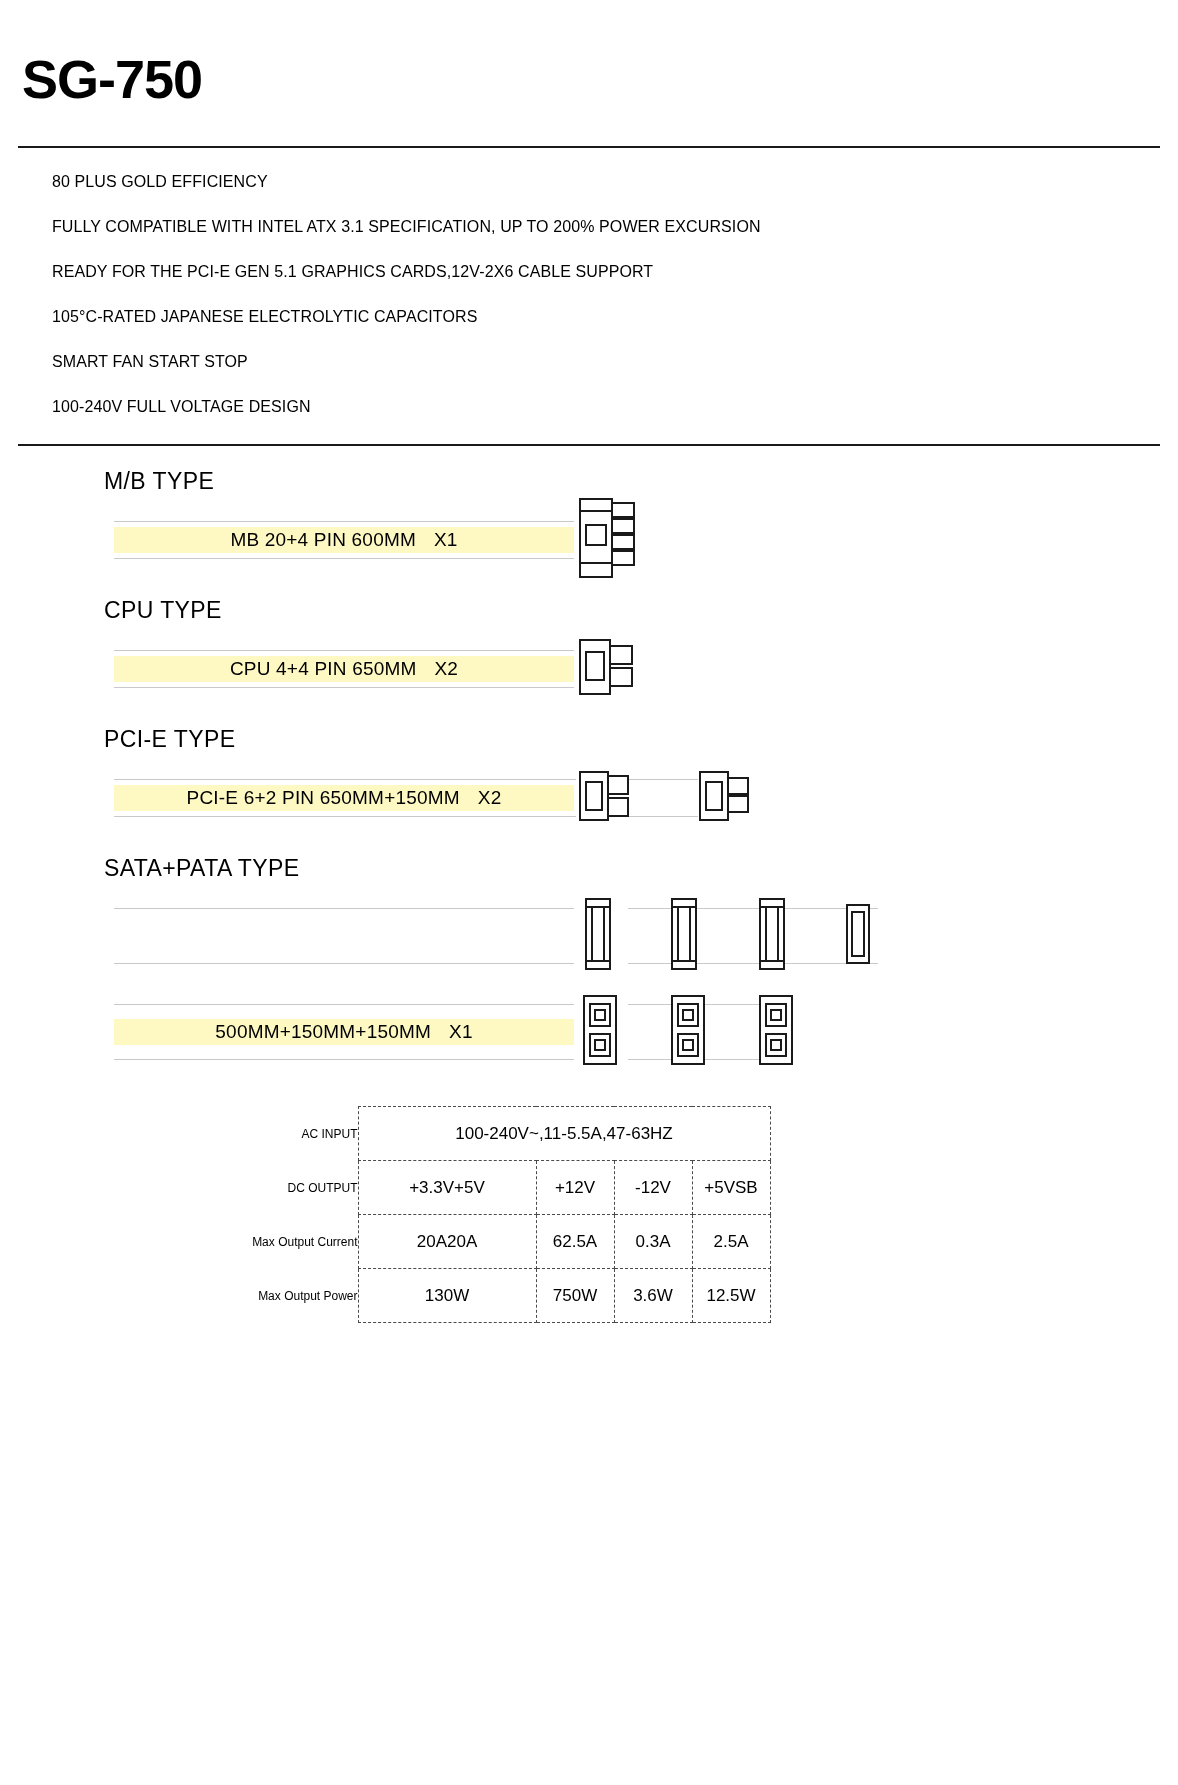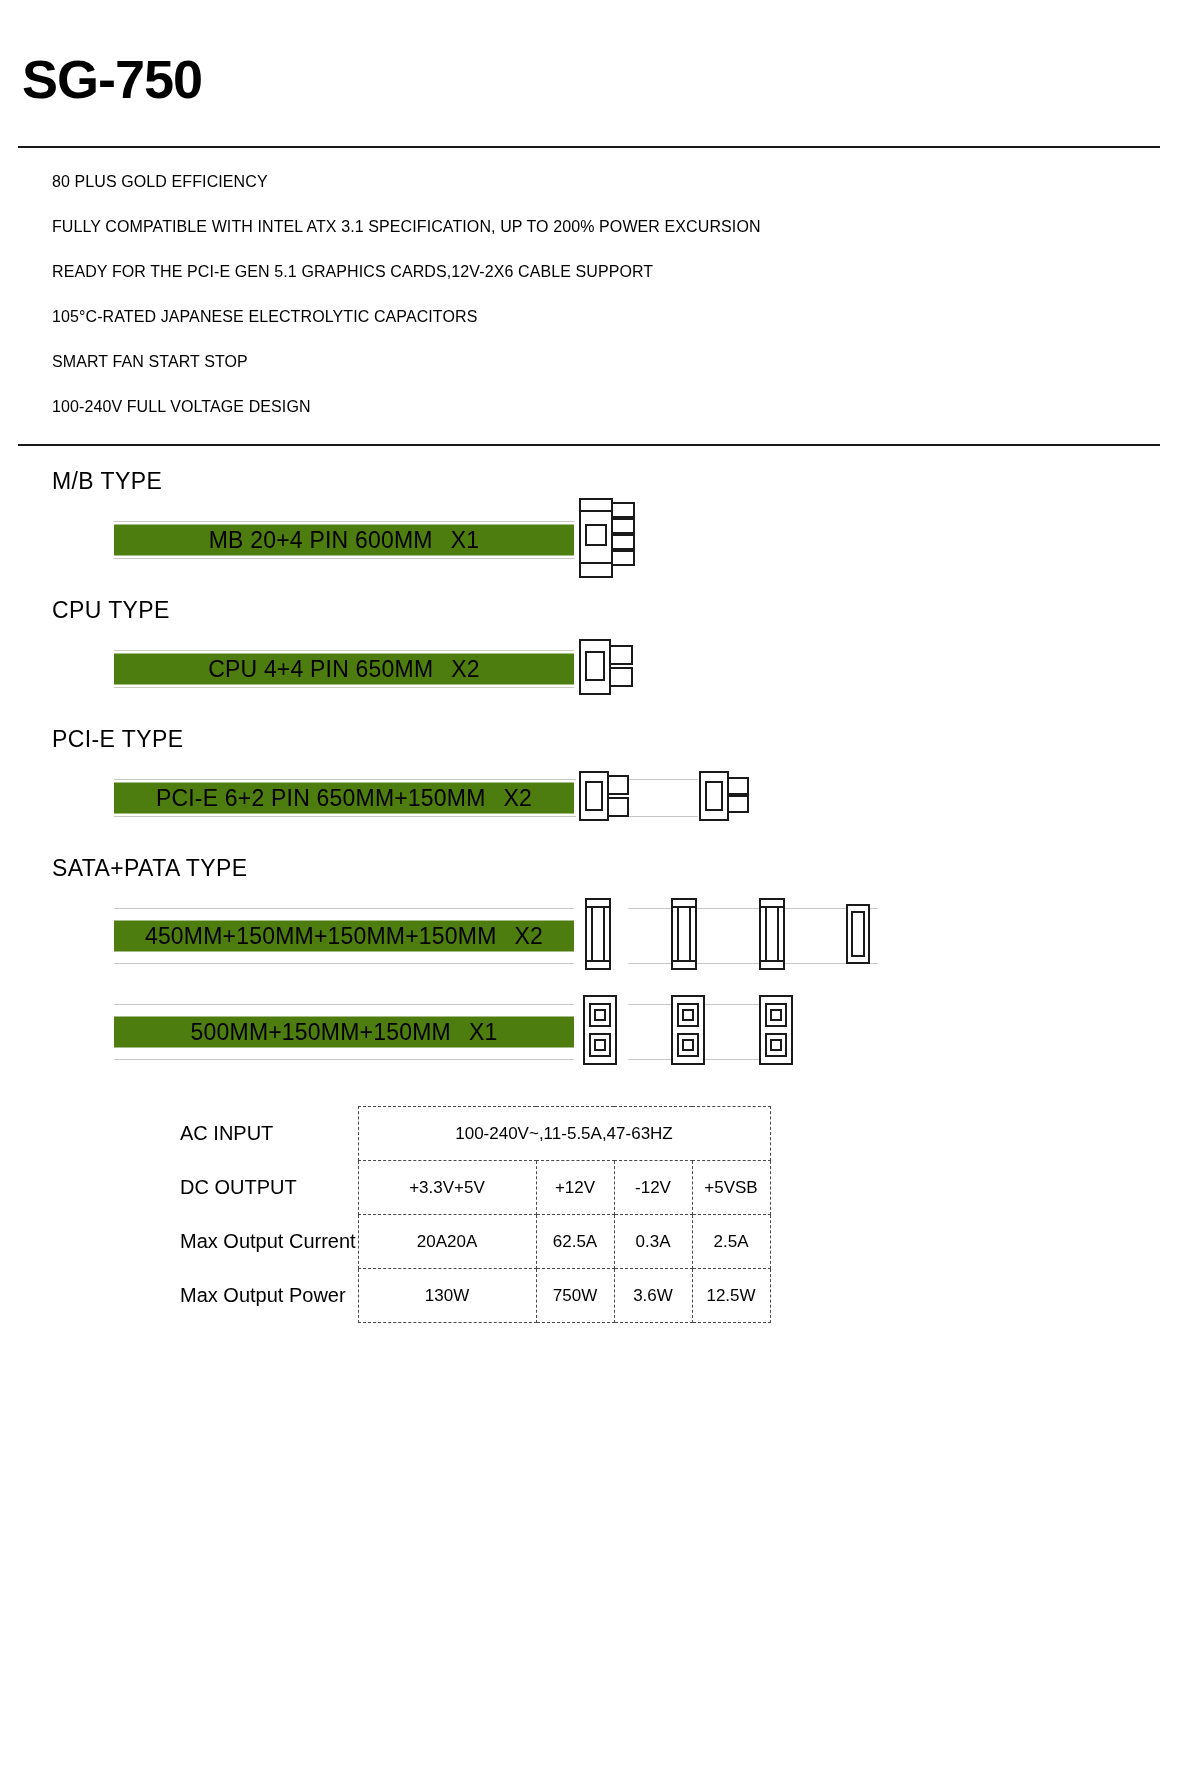--- a/index.html
+++ b/index.html
@@ -53,21 +53,21 @@
     background: #1a1a1a;
     margin: 20px 18px 0 18px;
   }
 
   
   .cables {
     padding: 22px 0 0 0;
   }
   .group-title {
     font-size: 23px;
-    padding-left: 52px;
+    padding-left: 104px;
     margin-bottom: 6px;
     letter-spacing: 0.4px;
   }
   .group-title.spaced { margin-top: 18px; }
 
   .cable-row {
     position: relative;
     height: 78px;
   }
   .cable-row.tall { height: 96px; }
@@ -79,25 +79,25 @@
     background: #c9c9c9;
   }
   .wire.top { top: 20px; }
   .wire.bot { bottom: 20px; }
 
   .cable-label {
     position: absolute;
     left: 114px;
     top: 50%;
     transform: translateY(-50%);
-    font-size: 23px;
+    font-size: 19px;
     letter-spacing: 0.2px;
     width: 460px;
     text-align: center;
-    background: #4d7c0f;
+    background: #fef9c3;
     padding: 2px 0;
   }
   .cable-qty {
     display: inline-block;
     margin-left: 18px;
   }
 
   .conn {
     position: absolute;
     top: 50%;
@@ -117,24 +117,24 @@
   table.spec {
     border-collapse: collapse;
     font-size: 16px;
   }
   table.spec td {
     padding: 0;
     height: 54px;
     vertical-align: middle;
   }
   td.rowlabel {
-    text-align: left;
+    text-align: right;
     padding-right: 16px;
     padding-left: 8px;
-    font-size: 20px;
+    font-size: 12px;
     width: 178px;
     border: none;
   }
   td.cell {
     border: 1px dashed #4a4a4a;
     text-align: center;
     width: 78px;
     font-size: 17px;
   }
   td.cell.wide2 { width: 178px; }
@@ -234,23 +234,20 @@
     </div>
 
 
     <div class="group-title spaced">SATA+PATA TYPE</div>
 
     <div class="cable-row tall">
       <div class="wire top" style="width:460px;"></div>
       <div class="wire bot" style="width:460px;"></div>
       <div class="wire top" style="left:628px;width:250px;"></div>
       <div class="wire bot" style="left:628px;width:250px;"></div>
-      <div class="cable-label">
-        <span>450MM+150MM+150MM+150MM</span><span class="cable-qty">X2</span>
-      </div>
       <div class="conn" style="left:582px;">
         <svg width="32" height="74" viewBox="0 0 32 74">
           <rect class="fillwhite" x="4" y="2" width="24" height="70"></rect>
           <rect class="fillwhite" x="10" y="10" width="12" height="54"></rect>
           <line class="ln" x1="4" y1="10" x2="28" y2="10"></line>
           <line class="ln" x1="4" y1="64" x2="28" y2="64"></line>
         </svg>
       </div>
       <div class="conn" style="left:668px;">
         <svg width="32" height="74" viewBox="0 0 32 74">

